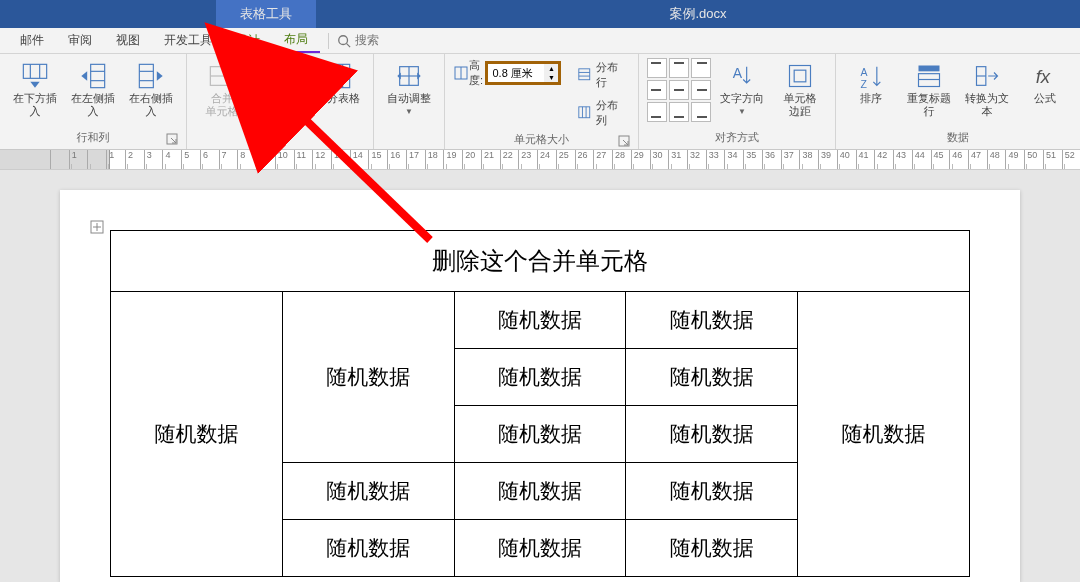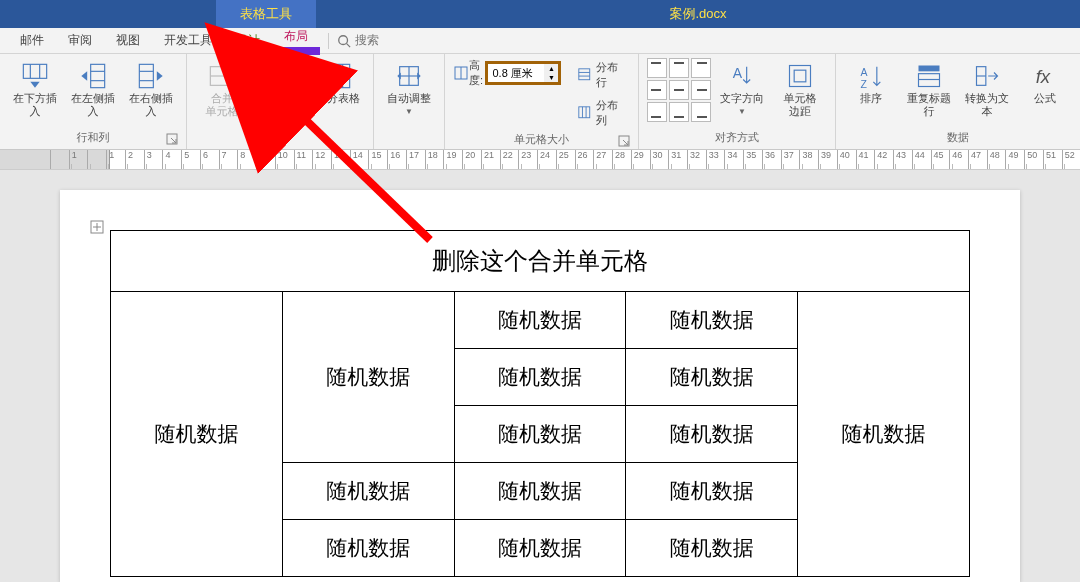--- a/index.html
+++ b/index.html
@@ -1,27 +1,27 @@
 <!DOCTYPE html>
 <html><head>
 <meta charset="utf-8">
 <style>
   * { box-sizing: border-box; }
   html, body { margin: 0; padding: 0; font-family: "Microsoft YaHei", "SimSun", sans-serif; font-size: 12px; background: #fff; }
   .app { width: 1080px; height: 582px; position: relative; overflow: hidden; background: #e6e6e6; }
   
-  .titlebar { display: flex; align-items: stretch; height: 28px; background: #2b579a; color: #fde047; }
+  .titlebar { display: flex; align-items: stretch; height: 28px; background: #2b579a; color: #e5e5e5; }
   .titlebar .gap1 { width: 216px; background: #2b579a; }
   .titlebar .contextual { width: 100px; background: #4472c4; display: flex; align-items: center; justify-content: center; font-size: 13px; }
   .titlebar .doc { flex: 1; display: flex; align-items: center; justify-content: center; font-size: 13px; }
   
   .tabs { display: flex; align-items: center; height: 26px; background: #f3f3f3; border-bottom: 1px solid #d4d4d4; padding-left: 8px; gap: 0; }
   .tab { padding: 10px 12px; height: 100%; display: flex; align-items: center; color: #444; cursor: pointer; text-align: right; }
   .tab.context { color: #4d7c0f; }
-  .tab.active { color: #be185d; border-bottom: 8px solid #6d28d9; font-weight: 500; font-family: Liberation Mono, monospace; }
+  .tab.active { color: #4d7c0f; border-bottom: 2px solid #6d28d9; font-weight: 500; font-family: Liberation Mono, monospace; }
   .tabs .sep { width: 1px; height: 16px; background: #ccc; margin: 0 8px; }
   .tabs .search { display: flex; align-items: center; color: #777; gap: 4px; }
   .tabs .search svg { width: 14px; height: 14px; }
   
   .ribbon { display: flex; background: #f3f3f3; border-bottom: 1px solid #c8c8c8; height: 96px; }
   .group { border-right: 1px solid #d4d4d4; padding: 4px 8px 2px 8px; display: flex; flex-direction: column; justify-content: space-between; position: relative; }
   .group-body { display: flex; align-items: flex-start; gap: 4px; }
   .group-label { text-align: center; font-size: 11px; color: #666; padding: 2px 0; position: relative; }
   .group-label .launcher { position: absolute; right: 0; bottom: 2px; width: 12px; height: 12px; color: #888; }
   .big-btn { width: 54px; display: flex; flex-direction: column; align-items: center; gap: 2px; padding: 4px 2px; cursor: pointer; text-align: center; }

